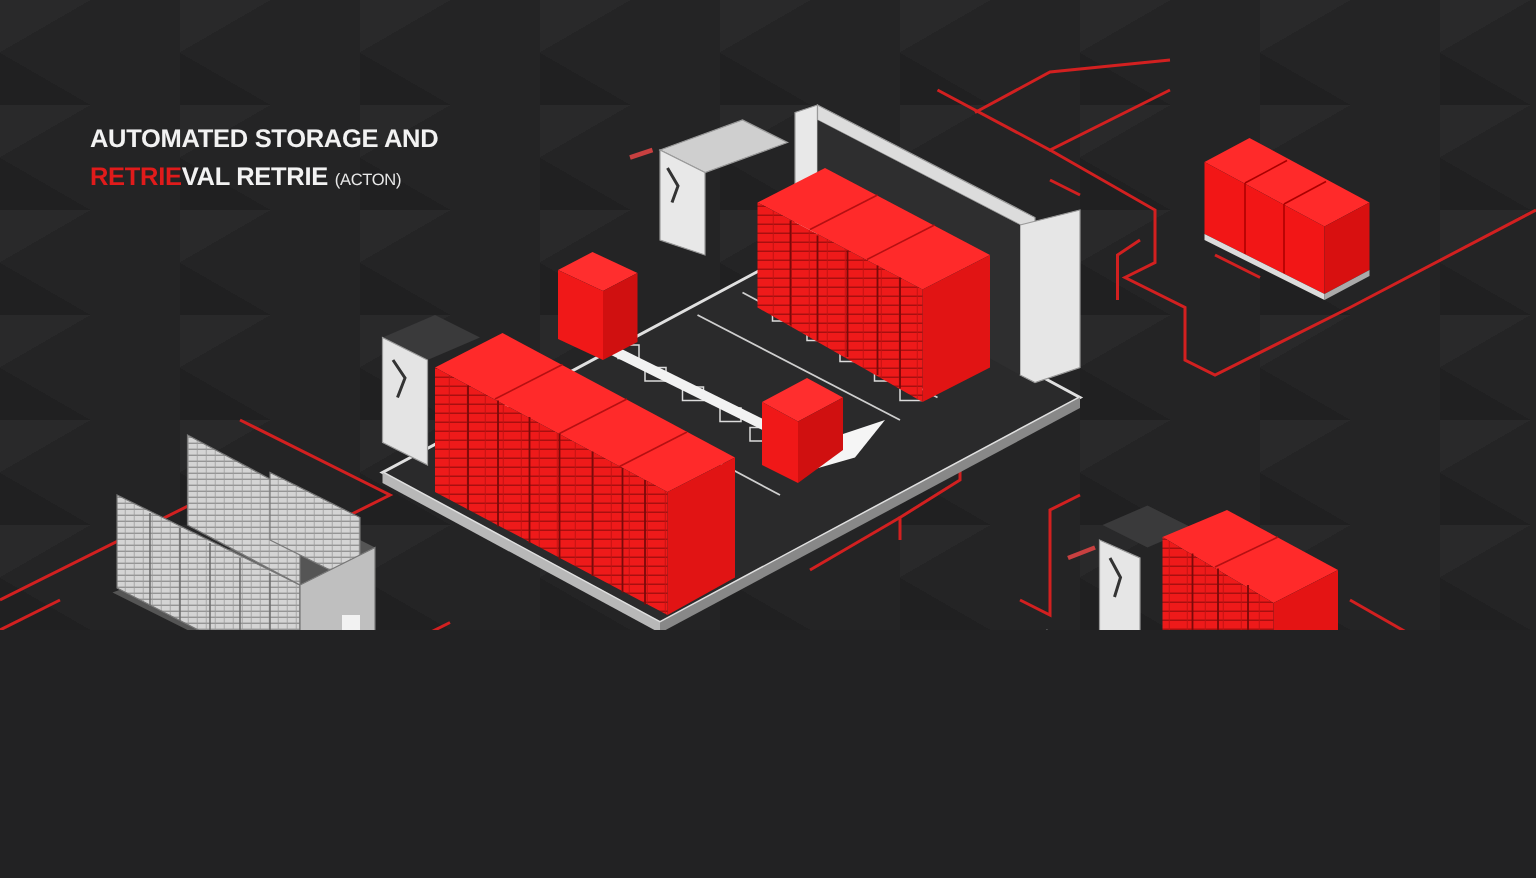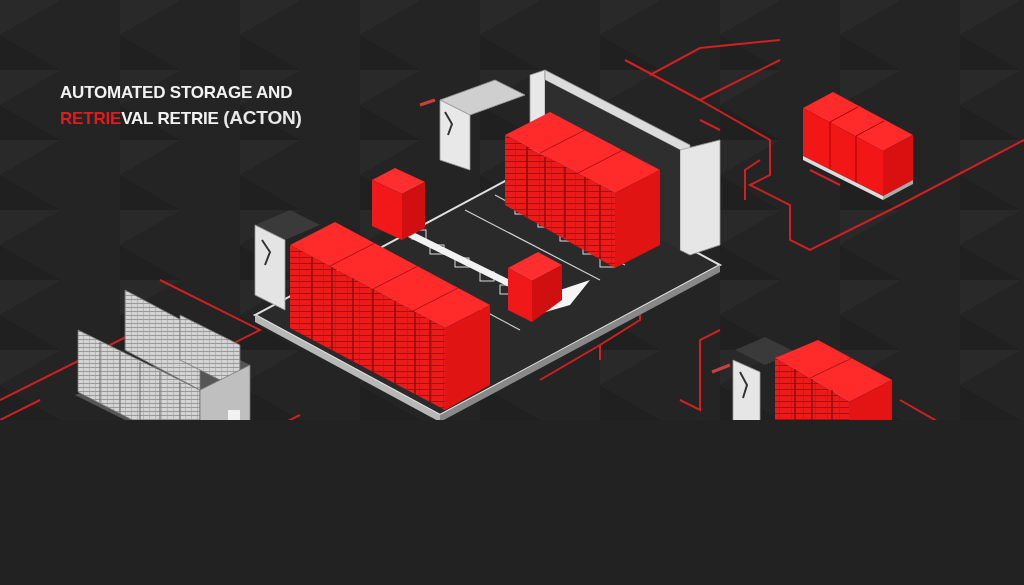--- a/index.html
+++ b/index.html
@@ -4,21 +4,21 @@
 <style>
   html,body{margin:0;padding:0;}
   body{width:1024px;height:585px;overflow:hidden;background:#222223;font-family:"Liberation Sans",sans-serif;}
   .stage{position:relative;width:1024px;height:420px;overflow:hidden;
     background:
       linear-gradient(150deg, rgba(255,255,255,0.025) 25%, transparent 25%) 0 0/120px 70px,
       linear-gradient(30deg, rgba(0,0,0,0.12) 25%, transparent 25%) 0 0/120px 70px,
       #242425;}
   .title{position:absolute;left:60px;top:80px;font-size:17px;line-height:25px;font-weight:bold;color:#f2f2f2;letter-spacing:-0.2px;}
   .title .red{color:#e01b1b;margin-top:44px;}
-  .title .paren{font-weight:bold;font-size:19px;color:#e8e8e8;margin-top:44px;}
+  .title .paren{font-weight:normal;font-size:11px;color:#e8e8e8;margin-top:44px;}
   svg.scene{position:absolute;left:0;top:0;}
 </style>
 </head>
 <body>
 
 <div class="stage">
 
   <div class="title">
     <div>AUTOMATED STORAGE AND</div>
     <div><span class="red">RETRIE</span><span>VAL RETRIE</span> <span class="paren">(ACTON)</span></div>

